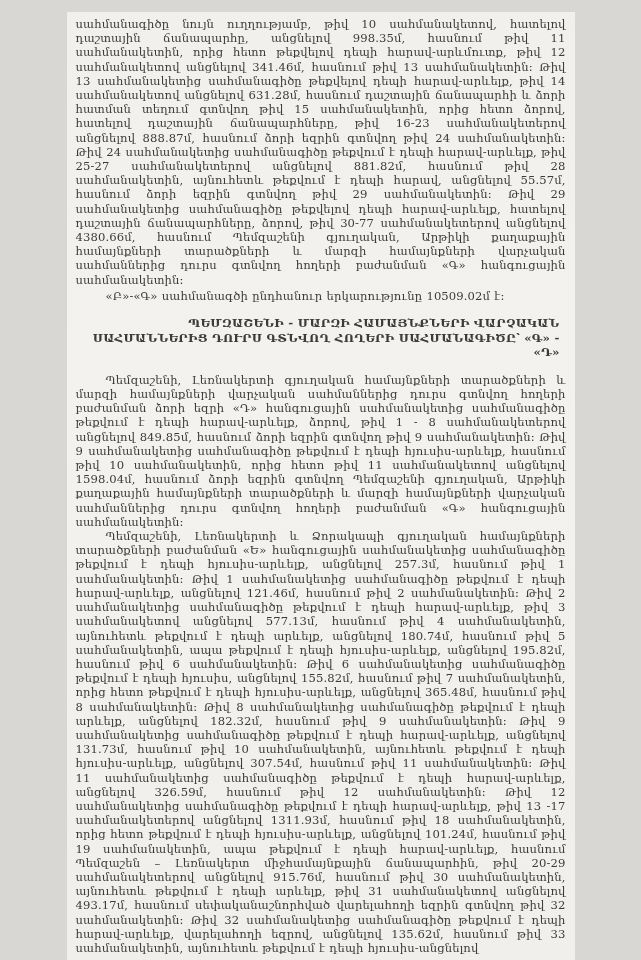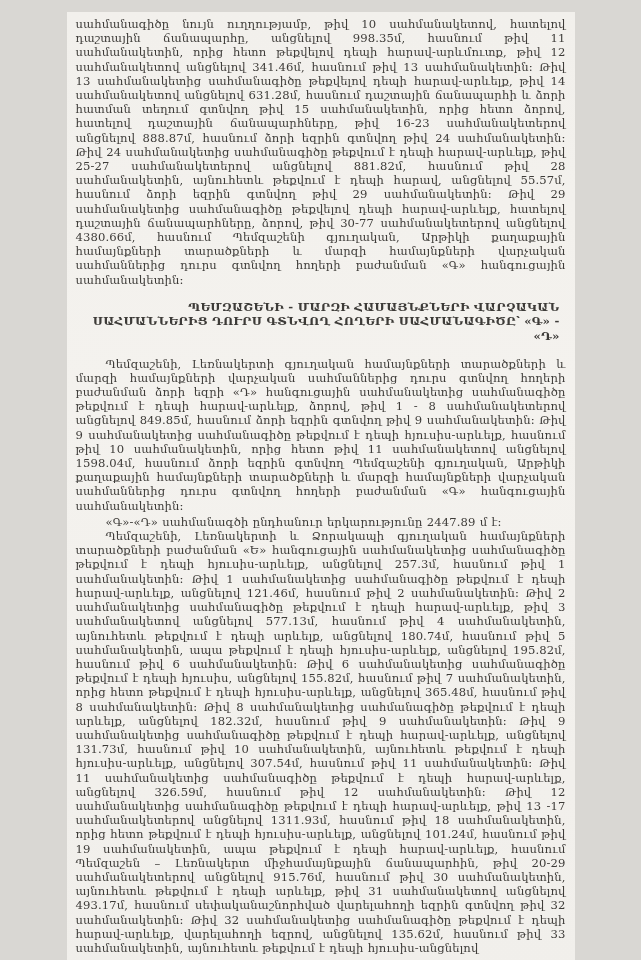--- a/index.html
+++ b/index.html
@@ -40,23 +40,23 @@
     letter-spacing: 0.2px;
   }
 </style>
 </head>
 <body>
 
 <div class="page">
 
   <p class="para no-indent">սահմանագիծը նույն ուղղությամբ, թիվ 10 սահմանակետով, հատելով դաշտային ճանապարհը, անցնելով 998.35մ, հասնում թիվ 11 սահմանակետին, որից հետո թեքվելով դեպի հարավ-արևմուտք, թիվ 12 սահմանակետով անցնելով 341.46մ, հասնում թիվ 13 սահմանակետին։ Թիվ 13 սահմանակետից սահմանագիծը թեքվելով դեպի հարավ-արևելք, թիվ 14 սահմանակետով անցնելով 631.28մ, հասնում դաշտային ճանապարհի և ձորի հատման տեղում գտնվող թիվ 15 սահմանակետին, որից հետո ձորով, հատելով դաշտային ճանապարհները, թիվ 16-23 սահմանակետերով անցնելով 888.87մ, հասնում ձորի եզրին գտնվող թիվ 24 սահմանակետին։ Թիվ 24 սահմանակետից սահմանագիծը թեքվում է դեպի հարավ-արևելք, թիվ 25-27 սահմանակետերով անցնելով 881.82մ, հասնում թիվ 28 սահմանակետին, այնուհետև թեքվում է դեպի հարավ, անցնելով 55.57մ, հասնում ձորի եզրին գտնվող թիվ 29 սահմանակետին։ Թիվ 29 սահմանակետից սահմանագիծը թեքվելով դեպի հարավ-արևելք, հատելով դաշտային ճանապարհները, ձորով, թիվ 30-77 սահմանակետերով անցնելով 4380.66մ, հասնում Պեմզաշենի գյուղական, Արթիկի քաղաքային համայնքների տարածքների և մարզի համայնքների վարչական սահմաններից դուրս գտնվող հողերի բաժանման «Գ» հանգուցային սահմանակետին։</p>
 
+  <p class="para indent total">«Բ»-«Գ» սահմանագծի ընդհանուր երկարությունը 10509.02մ է։</p>
 
   <h2 class="heading">ՊԵՄԶԱՇԵՆԻ - ՄԱՐԶԻ ՀԱՄԱՅՆՔՆԵՐԻ ՎԱՐՉԱԿԱՆ ՍԱՀՄԱՆՆԵՐԻՑ ԴՈՒՐՍ ԳՏՆՎՈՂ ՀՈՂԵՐԻ ՍԱՀՄԱՆԱԳԻԾԸ՝ «Գ» - «Դ»</h2>
 
   <p class="para indent">Պեմզաշենի, Լեռնակերտի գյուղական համայնքների տարածքների և մարզի համայնքների վարչական սահմաններից դուրս գտնվող հողերի բաժանման ձորի եզրի «Դ» հանգուցային սահմանակետից սահմանագիծը թեքվում է դեպի հարավ-արևելք, ձորով, թիվ 1 - 8 սահմանակետերով անցնելով 849.85մ, հասնում ձորի եզրին գտնվող թիվ 9 սահմանակետին։ Թիվ 9 սահմանակետից սահմանագիծը թեքվում է դեպի հյուսիս-արևելք, հասնում թիվ 10 սահմանակետին, որից հետո թիվ 11 սահմանակետով անցնելով 1598.04մ, հասնում ձորի եզրին գտնվող Պեմզաշենի գյուղական, Արթիկի քաղաքային համայնքների տարածքների և մարզի համայնքների վարչական սահմաններից դուրս գտնվող հողերի բաժանման «Գ» հանգուցային սահմանակետին։</p>
 
-  <p class="para indent total">«Գ»-«Դ» սահմանագծի ընդհանուր երկարությունը 2447.89 մ է։</p>
 
 
   <p class="para indent">Պեմզաշենի, Լեռնակերտի և Ձորակապի գյուղական համայնքների տարածքների բաժանման «Ե» հանգուցային սահմանակետից սահմանագիծը թեքվում է դեպի հյուսիս-արևելք, անցնելով 257.3մ, հասնում թիվ 1 սահմանակետին։ Թիվ 1 սահմանակետից սահմանագիծը թեքվում է դեպի հարավ-արևելք, անցնելով 121.46մ, հասնում թիվ 2 սահմանակետին։ Թիվ 2 սահմանակետից սահմանագիծը թեքվում է դեպի հարավ-արևելք, թիվ 3 սահմանակետով անցնելով 577.13մ, հասնում թիվ 4 սահմանակետին, այնուհետև թեքվում է դեպի արևելք, անցնելով 180.74մ, հասնում թիվ 5 սահմանակետին, ապա թեքվում է դեպի հյուսիս-արևելք, անցնելով 195.82մ, հասնում թիվ 6 սահմանակետին։ Թիվ 6 սահմանակետից սահմանագիծը թեքվում է դեպի հյուսիս, անցնելով 155.82մ, հասնում թիվ 7 սահմանակետին, որից հետո թեքվում է դեպի հյուսիս-արևելք, անցնելով 365.48մ, հասնում թիվ 8 սահմանակետին։ Թիվ 8 սահմանակետից սահմանագիծը թեքվում է դեպի արևելք, անցնելով 182.32մ, հասնում թիվ 9 սահմանակետին։ Թիվ 9 սահմանակետից սահմանագիծը թեքվում է դեպի հարավ-արևելք, անցնելով 131.73մ, հասնում թիվ 10 սահմանակետին, այնուհետև թեքվում է դեպի հյուսիս-արևելք, անցնելով 307.54մ, հասնում թիվ 11 սահմանակետին։ Թիվ 11 սահմանակետից սահմանագիծը թեքվում է դեպի հարավ-արևելք, անցնելով 326.59մ, հասնում թիվ 12 սահմանակետին։ Թիվ 12 սահմանակետից սահմանագիծը թեքվում է դեպի հարավ-արևելք, թիվ 13 -17 սահմանակետերով անցնելով 1311.93մ, հասնում թիվ 18 սահմանակետին, որից հետո թեքվում է դեպի հյուսիս-արևելք, անցնելով 101.24մ, հասնում թիվ 19 սահմանակետին, ապա թեքվում է դեպի հարավ-արևելք, հասնում Պեմզաշեն – Լեռնակերտ միջհամայնքային ճանապարհին, թիվ 20-29 սահմանակետերով անցնելով 915.76մ, հասնում թիվ 30 սահմանակետին, այնուհետև թեքվում է դեպի արևելք, թիվ 31 սահմանակետով անցնելով 493.17մ, հասնում սեփականաշնորհված վարելահողի եզրին գտնվող թիվ 32 սահմանակետին։ Թիվ 32 սահմանակետից սահմանագիծը թեքվում է դեպի հարավ-արևելք, վարելահողի եզրով, անցնելով 135.62մ, հասնում թիվ 33 սահմանակետին, այնուհետև թեքվում է դեպի հյուսիս-անցնելով</p>
 
 </div>
 
 </body></html>

